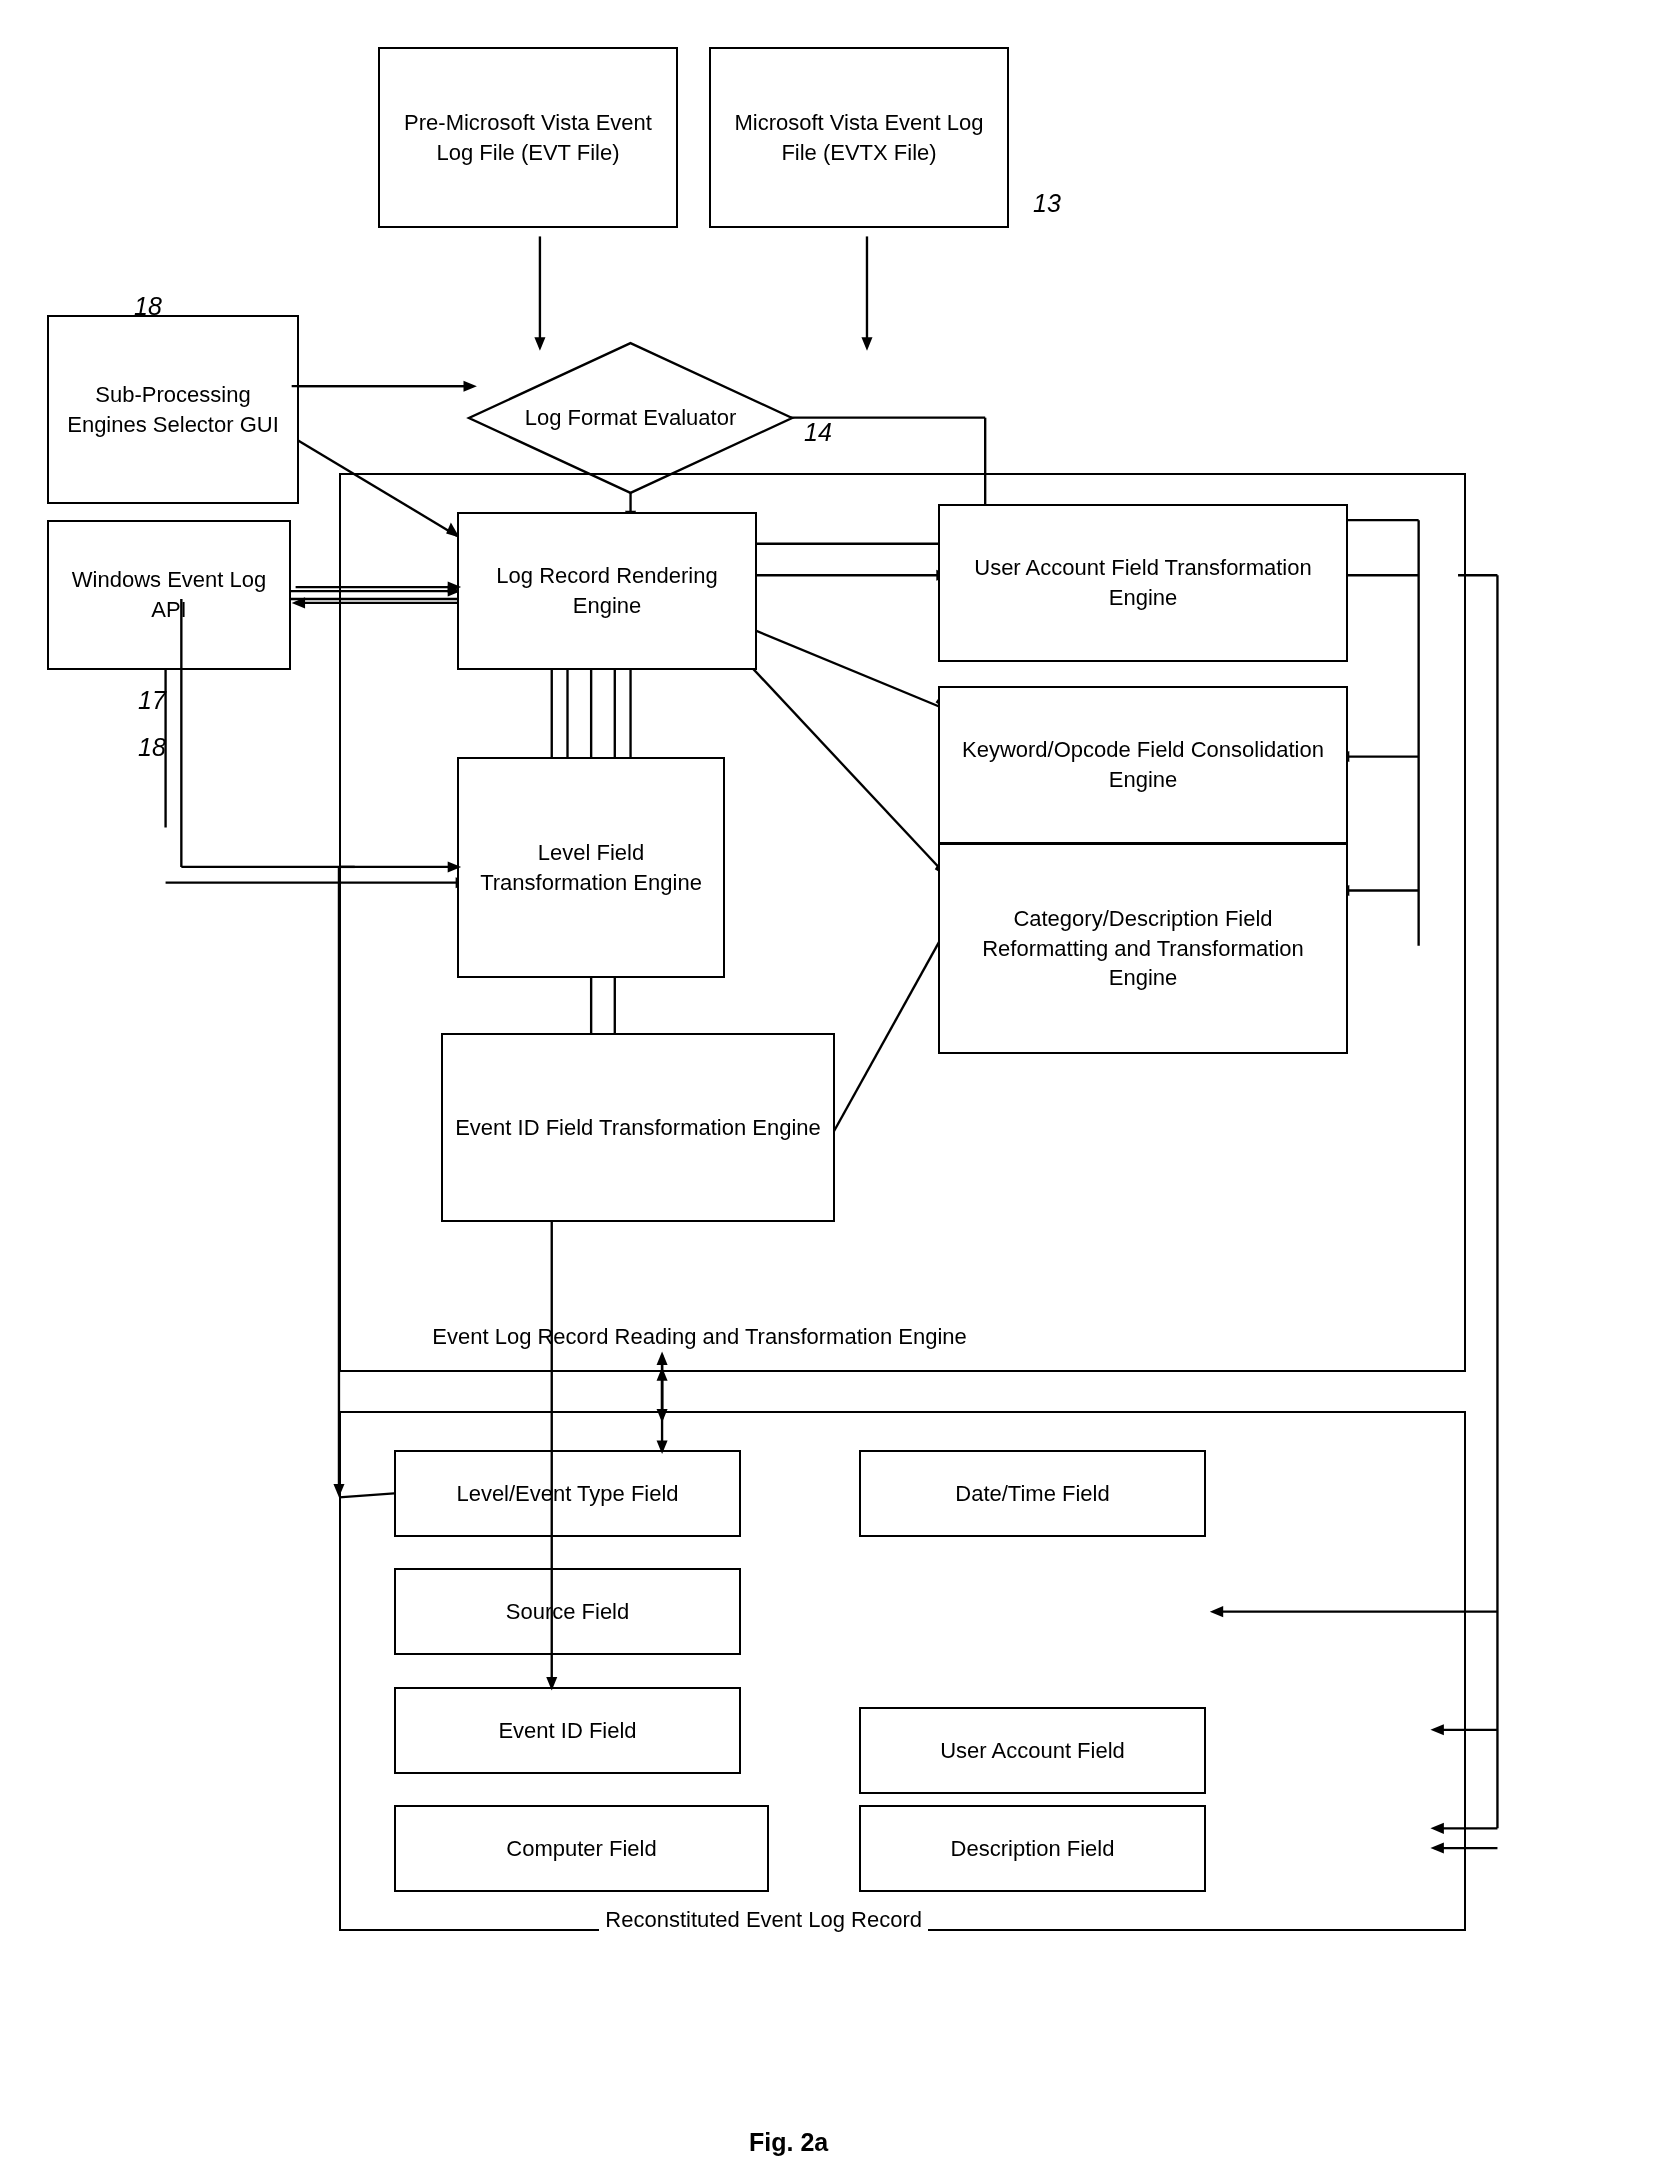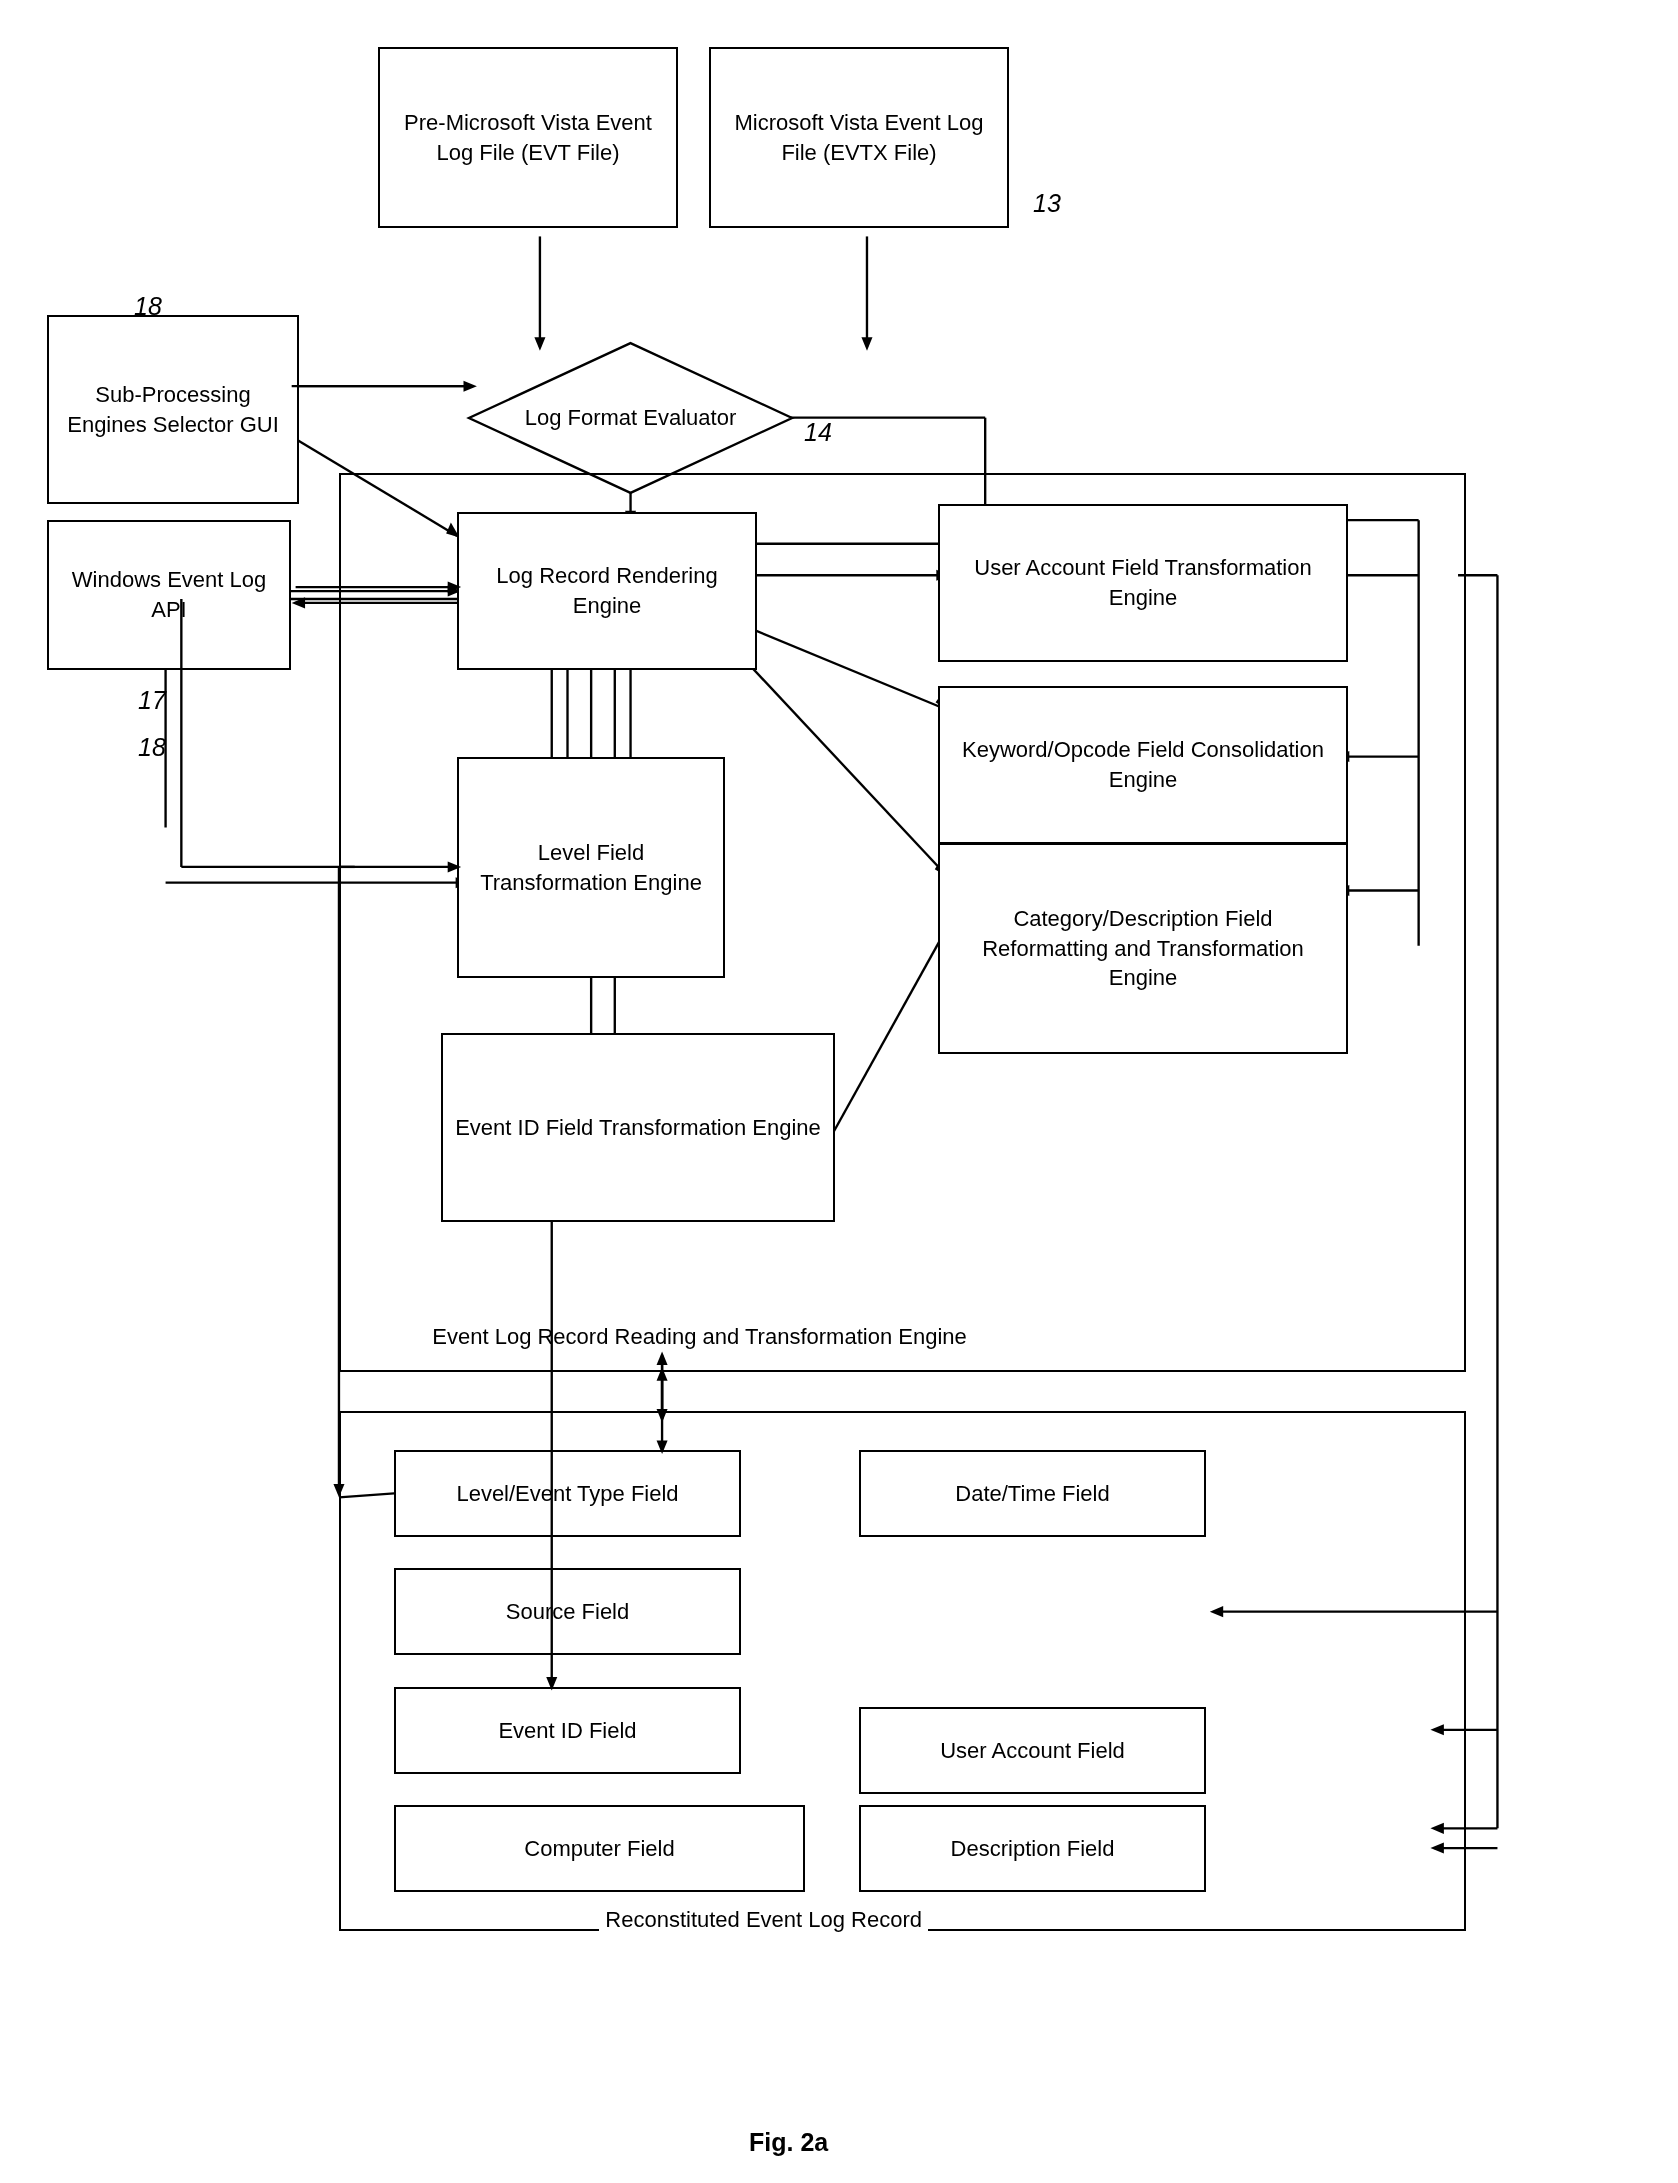--- a/index.html
+++ b/index.html
@@ -252,21 +252,21 @@
   </div>
 
   <div class="box" style="left:394px; top:1568px; width:347px; height:87px;">
     <span class="box-label">Source Field</span>
   </div>
 
   <div class="box" style="left:394px; top:1687px; width:347px; height:87px;">
     <span class="box-label">Event ID Field</span>
   </div>
 
-  <div class="box" style="left:394px; top:1805px; width:411px; height:87px;">
+  <div class="box" style="left:394px; top:1805px; width:375px; height:87px;">
     <span class="box-label">Computer Field</span>
   </div>
 
   <div class="box" style="left:859px; top:1450px; width:347px; height:87px;">
     <span class="box-label">Date/Time Field</span>
   </div>
 
 
   <div class="box" style="left:859px; top:1687px; width:347px; height:87px;margin-top:20px;">
     <span class="box-label">User Account Field</span>

